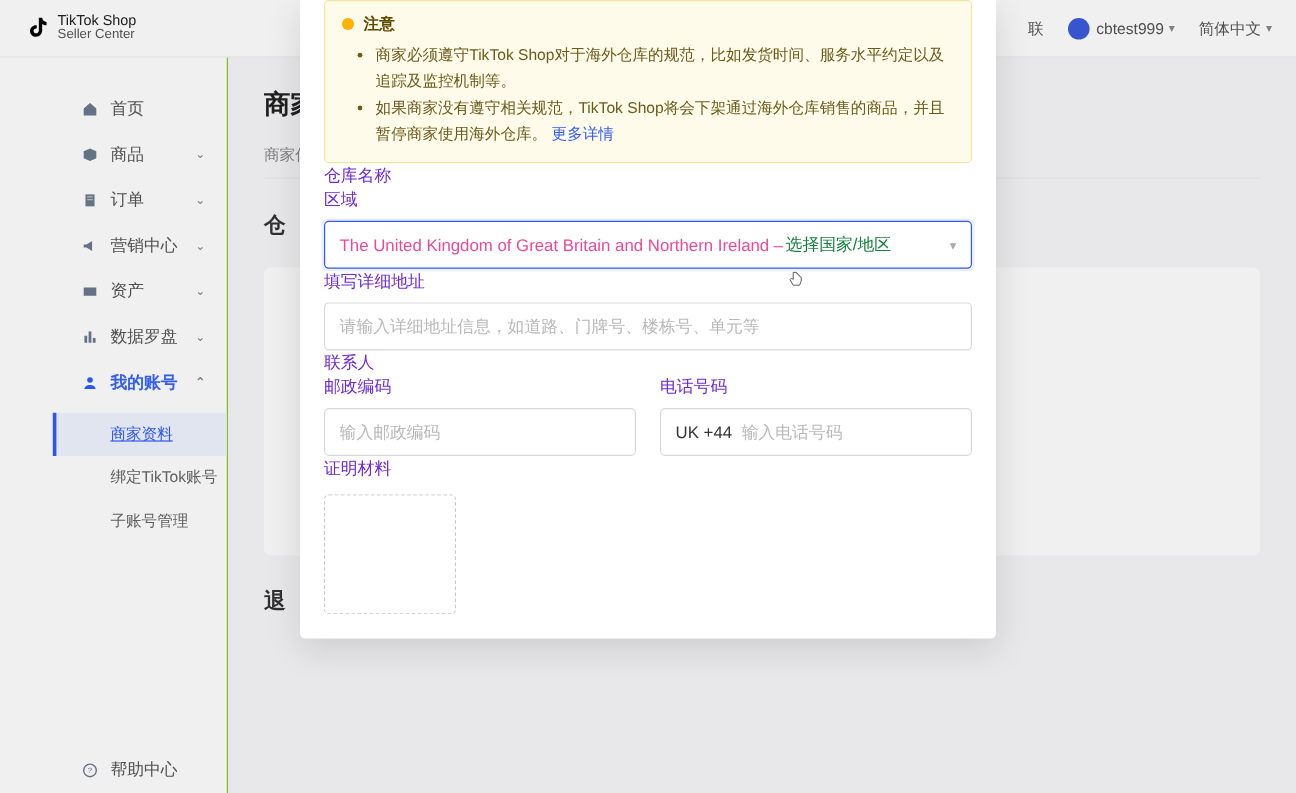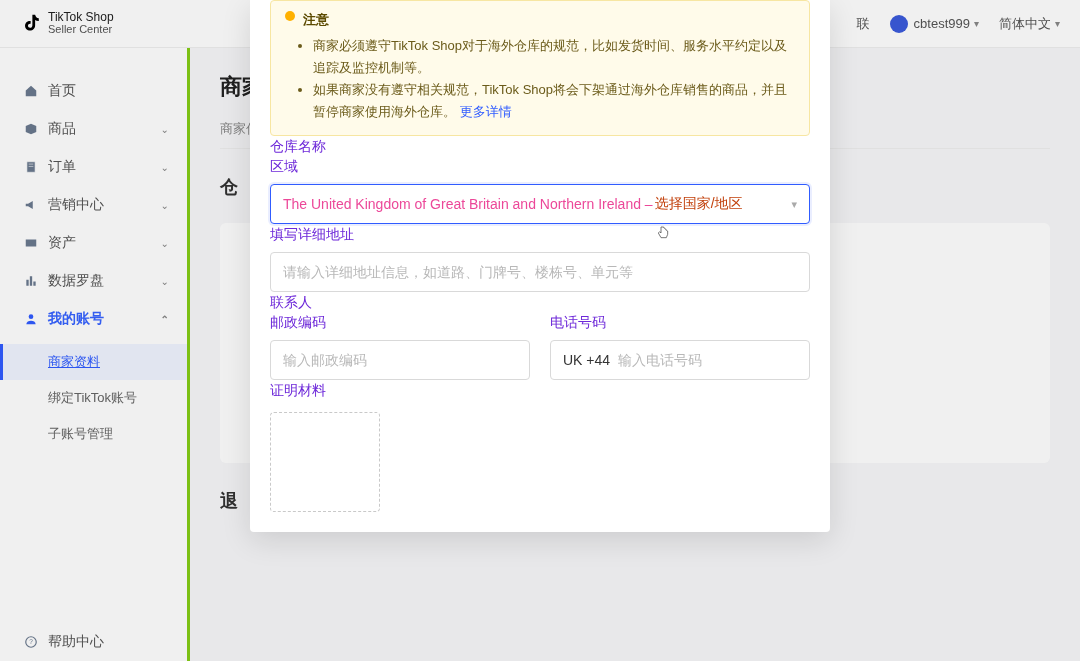--- a/index.html
+++ b/index.html
@@ -8,51 +8,51 @@
   .brand { display: flex; align-items: center; gap: 6px; color: #222; font-weight: 600; }
   .brand svg { width: 22px; height: 22px; }
   .brand-text { display: flex; flex-direction: column; line-height: 1.05; font-size: 12px; }
   .brand-text .b1 { font-weight: 400; }
   .brand-text .b2 { font-weight: 400; font-size: 11px; color: #555; }
   .header-right { display: flex; align-items: center; gap: 20px; font-size: 13px; color: #555; }
   .avatar { width: 18px; height: 18px; border-radius: 50%; background: #3b5bdb; display: inline-block; vertical-align: middle; margin-right: 6px; }
   .hdr-item { display: flex; align-items: center; cursor: pointer; }
   .chev { margin-left: 4px; font-size: 10px; color: #888; }
   .shell { position: absolute; top: 48px; bottom: 0; left: 0; right: 0; display: flex; }
-  .sidebar { width: 190px; background: #fff; border-right: 3px solid #84cc16; padding-top: 24px; display: flex; flex-direction: column; }
+  .sidebar { width: 190px; background: #fff; border-right: 1px solid #84cc16; padding-top: 24px; display: flex; flex-direction: column; padding-left: 44px; }
   .side-item { display: flex; align-items: center; justify-content: space-between; padding: 10px 18px 10px 24px; font-size: 14px; color: #555; cursor: pointer; }
   .side-item .lbl { display: flex; align-items: center; gap: 10px; }
   .side-item .ico { width: 14px; height: 14px; display: inline-block; color: #6b7a8f; }
   .side-item.sel { color: #3864ff; font-weight: 600; }
   .side-sub { padding-left: 48px; font-size: 13px; color: #666; padding-top: 6px; }
   .side-sub .sub { padding: 9px 0; cursor: pointer; }
   .side-sub .sub.active { color: #305cff; background: #f0f4ff; margin-left: -48px; padding-left: 48px; position: relative; text-decoration: underline; }
   .side-sub .sub.active::before { content: ""; position: absolute; left: 0; top: 0; bottom: 0; width: 3px; background: #305cff; }
   .side-spacer { flex: 1; }
   .content { flex: 1; padding: 24px 30px; overflow: hidden; }
   .page-title { font-size: 22px; font-weight: 600; color: #222; }
   .tabline { margin-top: 18px; font-size: 13px; color: #888; border-bottom: 1px solid #eee; padding-bottom: 10px; }
   .panel { background: #fff; border-radius: 6px; margin-top: 24px; height: 240px; width: 100%; }
   .content h3.stub { font-size: 18px; color: #333; margin-top: 26px; }
   
   .overlay { position: absolute; inset: 0; background: rgba(0,0,0,0.06); display: flex; align-items: flex-start; justify-content: center; }
   .modal { margin-top: 0; width: 580px; background: #fff; border-radius: 0 0 4px 4px; box-shadow: 0 8px 30px rgba(0,0,0,0.12); max-height: 661px; overflow: hidden; padding: 0 20px 20px 20px; }
   .warnbox { background: #fffbea; border: 1px solid #f7e6a2; border-radius: 4px; padding: 10px 14px 12px 14px; font-size: 13px; color: #5c4a00; }
-  .warn-head { display: flex; gap: 8px; font-weight: 600; }
+  .warn-head { display: flex; align-items: center; gap: 8px; font-weight: 600; }
   .warn-dot { width: 10px; height: 10px; border-radius: 50%; background: #ffb100; display: inline-block; }
   .warn-ul { margin: 6px 0 0 18px; padding-left: 10px; color: #6b5b1a; line-height: 1.7; }
   .warn-ul li { list-style: disc; }
   .more-link { color: #305cff; cursor: pointer; }
   .fld-label { font-size: 14px; color: #6d28d9; margin-top: 2px; font-weight: 500; }
   .input, .select { width: 100%; height: 40px; border: 1px solid #d9d9d9; border-radius: 4px; margin-top: 8px; padding: 0 12px; font-size: 14px; display: flex; align-items: center; background: #fff; }
   .input input { border: none; outline: none; width: 100%; font-size: 14px; color: #333; background: transparent; }
   ::placeholder { color: #b8b8b8; }
   .select.focus { border-color: #305cff; box-shadow: 0 0 0 2px rgba(48,92,255,0.10); }
   .sel-text { color: #ec4899; }
-  .sel-ph { color: #c2410c; margin-left: 2px; }
+  .sel-ph { color: #15803d; margin-left: 2px; }
   .sel-caret { margin-left: auto; color: #aaa; font-size: 11px; }
   .row2 { display: flex; gap: 20px; margin-top: 0; }
   .row2 > div { flex: 1; }
   .phone-box { display: flex; align-items: center; }
   .cc { color: #333; margin-right: 8px; white-space: nowrap; }
   .proof-desc { font-size: 12px; color: #9aa0a6; margin-top: 8px; line-height: 1.6; }
   .upload-card { margin-top: 12px; width: 110px; height: 100px; border: 1px dashed #c9c9c9; border-radius: 4px; display: flex; flex-direction: column; align-items: center; justify-content: center; color: #305cff; font-size: 13px; cursor: pointer; }
   .hand { position: absolute; top: 225px; left: 655px; width: 16px; height: 16px; color: #444; }
   .input.focus { border-color: #305cff; box-shadow: 0 0 0 2px rgba(48,92,255,0.10); }
 </style>

